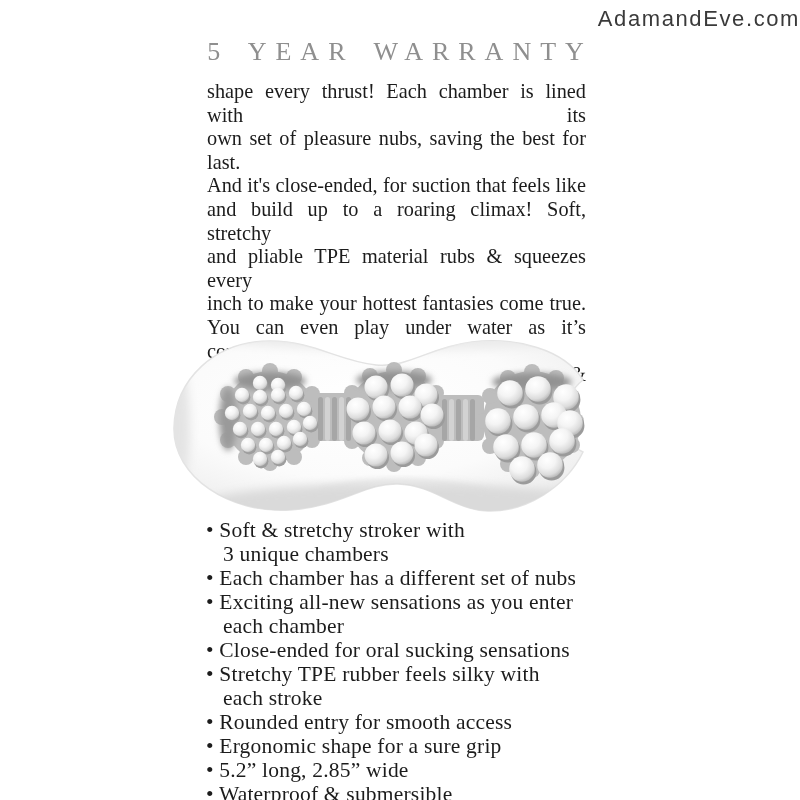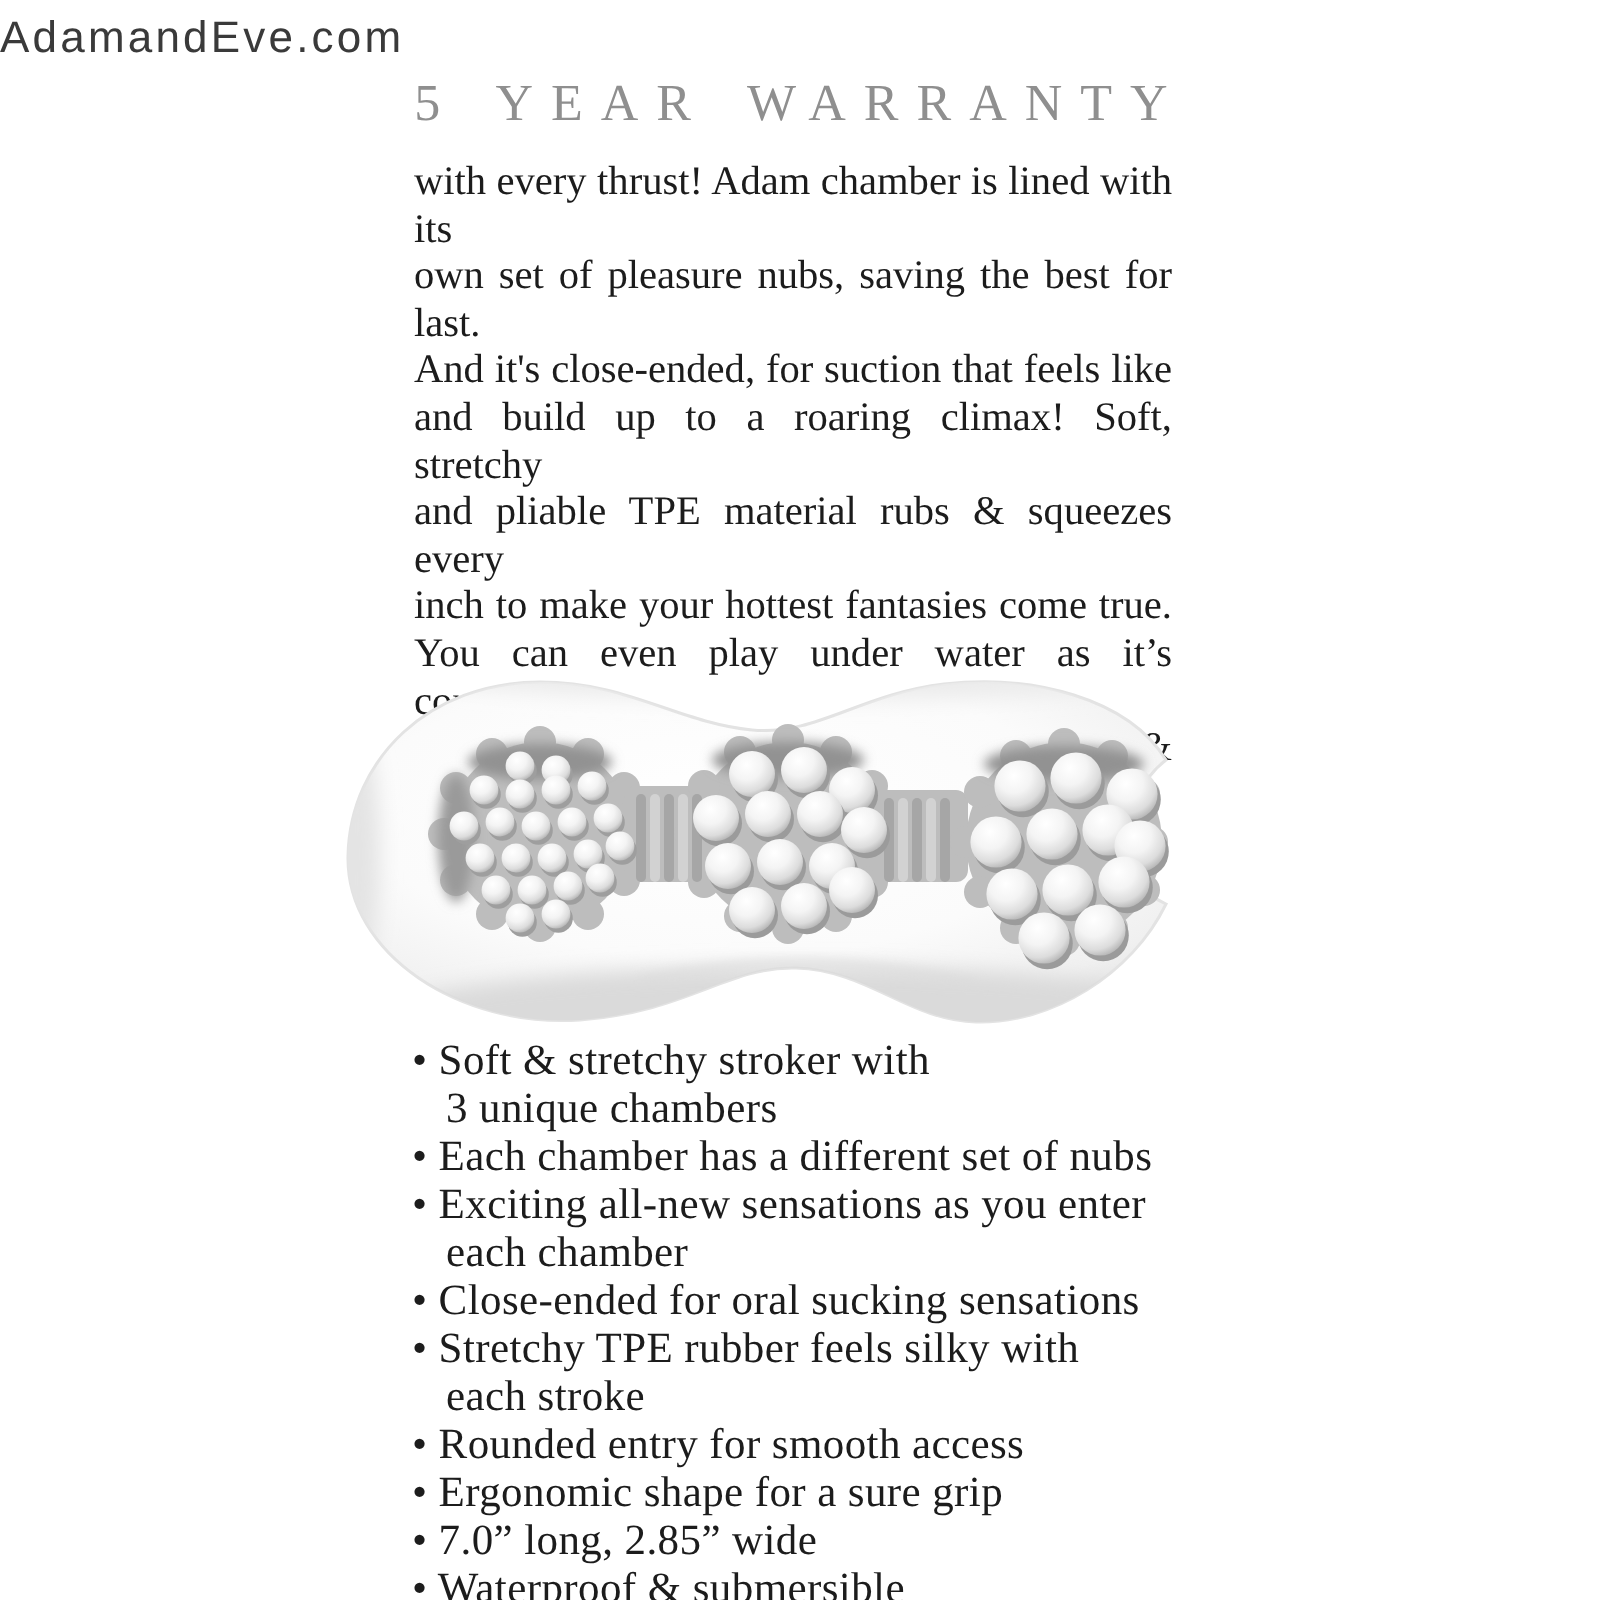--- a/index.html
+++ b/index.html
@@ -2,21 +2,21 @@
 <html><head>
 <meta charset="utf-8">
 <style>
   html,body{margin:0;padding:0;}
   body{
     width:800px;height:800px;background:#ffffff;
     font-family:"Liberation Serif",serif;color:#1c1c1c;
   }
   .page{position:relative;width:800px;height:800px;overflow:hidden;background:#fff;}
   .site{
-    position:absolute;top:6px;left:0;width:800px;text-align:left;
+    position:absolute;top:6px;left:0;width:800px;text-align:right;
     font-family:"Liberation Sans",sans-serif;font-size:22px;letter-spacing:1.6px;
     color:#3a3a3a;
   }
   .warranty{
     position:absolute;top:37px;left:0;width:800px;text-align:center;
     font-family:"Liberation Serif",serif;font-size:26px;
     letter-spacing:9px;word-spacing:4px;color:#8f8f8f;
   }
   .description{
     position:absolute;left:207px;top:80px;width:379px;
@@ -34,21 +34,21 @@
 </head>
 <body>
 
 <div class="page">
 
   <div class="site">AdamandEve.com</div>
 
   <div class="warranty">5 YEAR WARRANTY</div>
 
   <div class="description">
-      <div class="jline">with every thrust! Adam chamber is lined with its</div>
+      <div class="jline">shape every thrust! Each chamber is lined with its</div>
       <div class="jline">own set of pleasure nubs, saving the best for last.</div>
       <div class="jline">And it's close-ended, for suction that feels like</div>
       <div class="jline">and build up to a roaring climax! Soft, stretchy</div>
       <div class="jline">and pliable TPE material rubs &amp; squeezes every</div>
       <div class="jline">inch to make your hottest fantasies come true.</div>
       <div class="jline">You can even play under water as it’s completely</div>
       <div class="jline">submersible. Clean-up is easy with Adam &amp; Eve</div>
       <div class="jline last">toy cleaner and a warm water rinse.</div>
     </div>
 
@@ -234,17 +234,17 @@
   </div>
 
   <div class="features">
       <div class="bullet-item">• Soft &amp; stretchy stroker with<br>3 unique chambers</div>
       <div class="bullet-item">• Each chamber has a different set of nubs</div>
       <div class="bullet-item">• Exciting all-new sensations as you enter<br>each chamber</div>
       <div class="bullet-item">• Close-ended for oral sucking sensations</div>
       <div class="bullet-item">• Stretchy TPE rubber feels silky with<br>each stroke</div>
       <div class="bullet-item">• Rounded entry for smooth access</div>
       <div class="bullet-item">• Ergonomic shape for a sure grip</div>
-      <div class="bullet-item">• 7.0” long, 2.85” wide</div>
+      <div class="bullet-item">• 5.2” long, 2.85” wide</div>
       <div class="bullet-item">• Waterproof &amp; submersible</div>
     </div>
 
 </div>
 
 </body></html>

